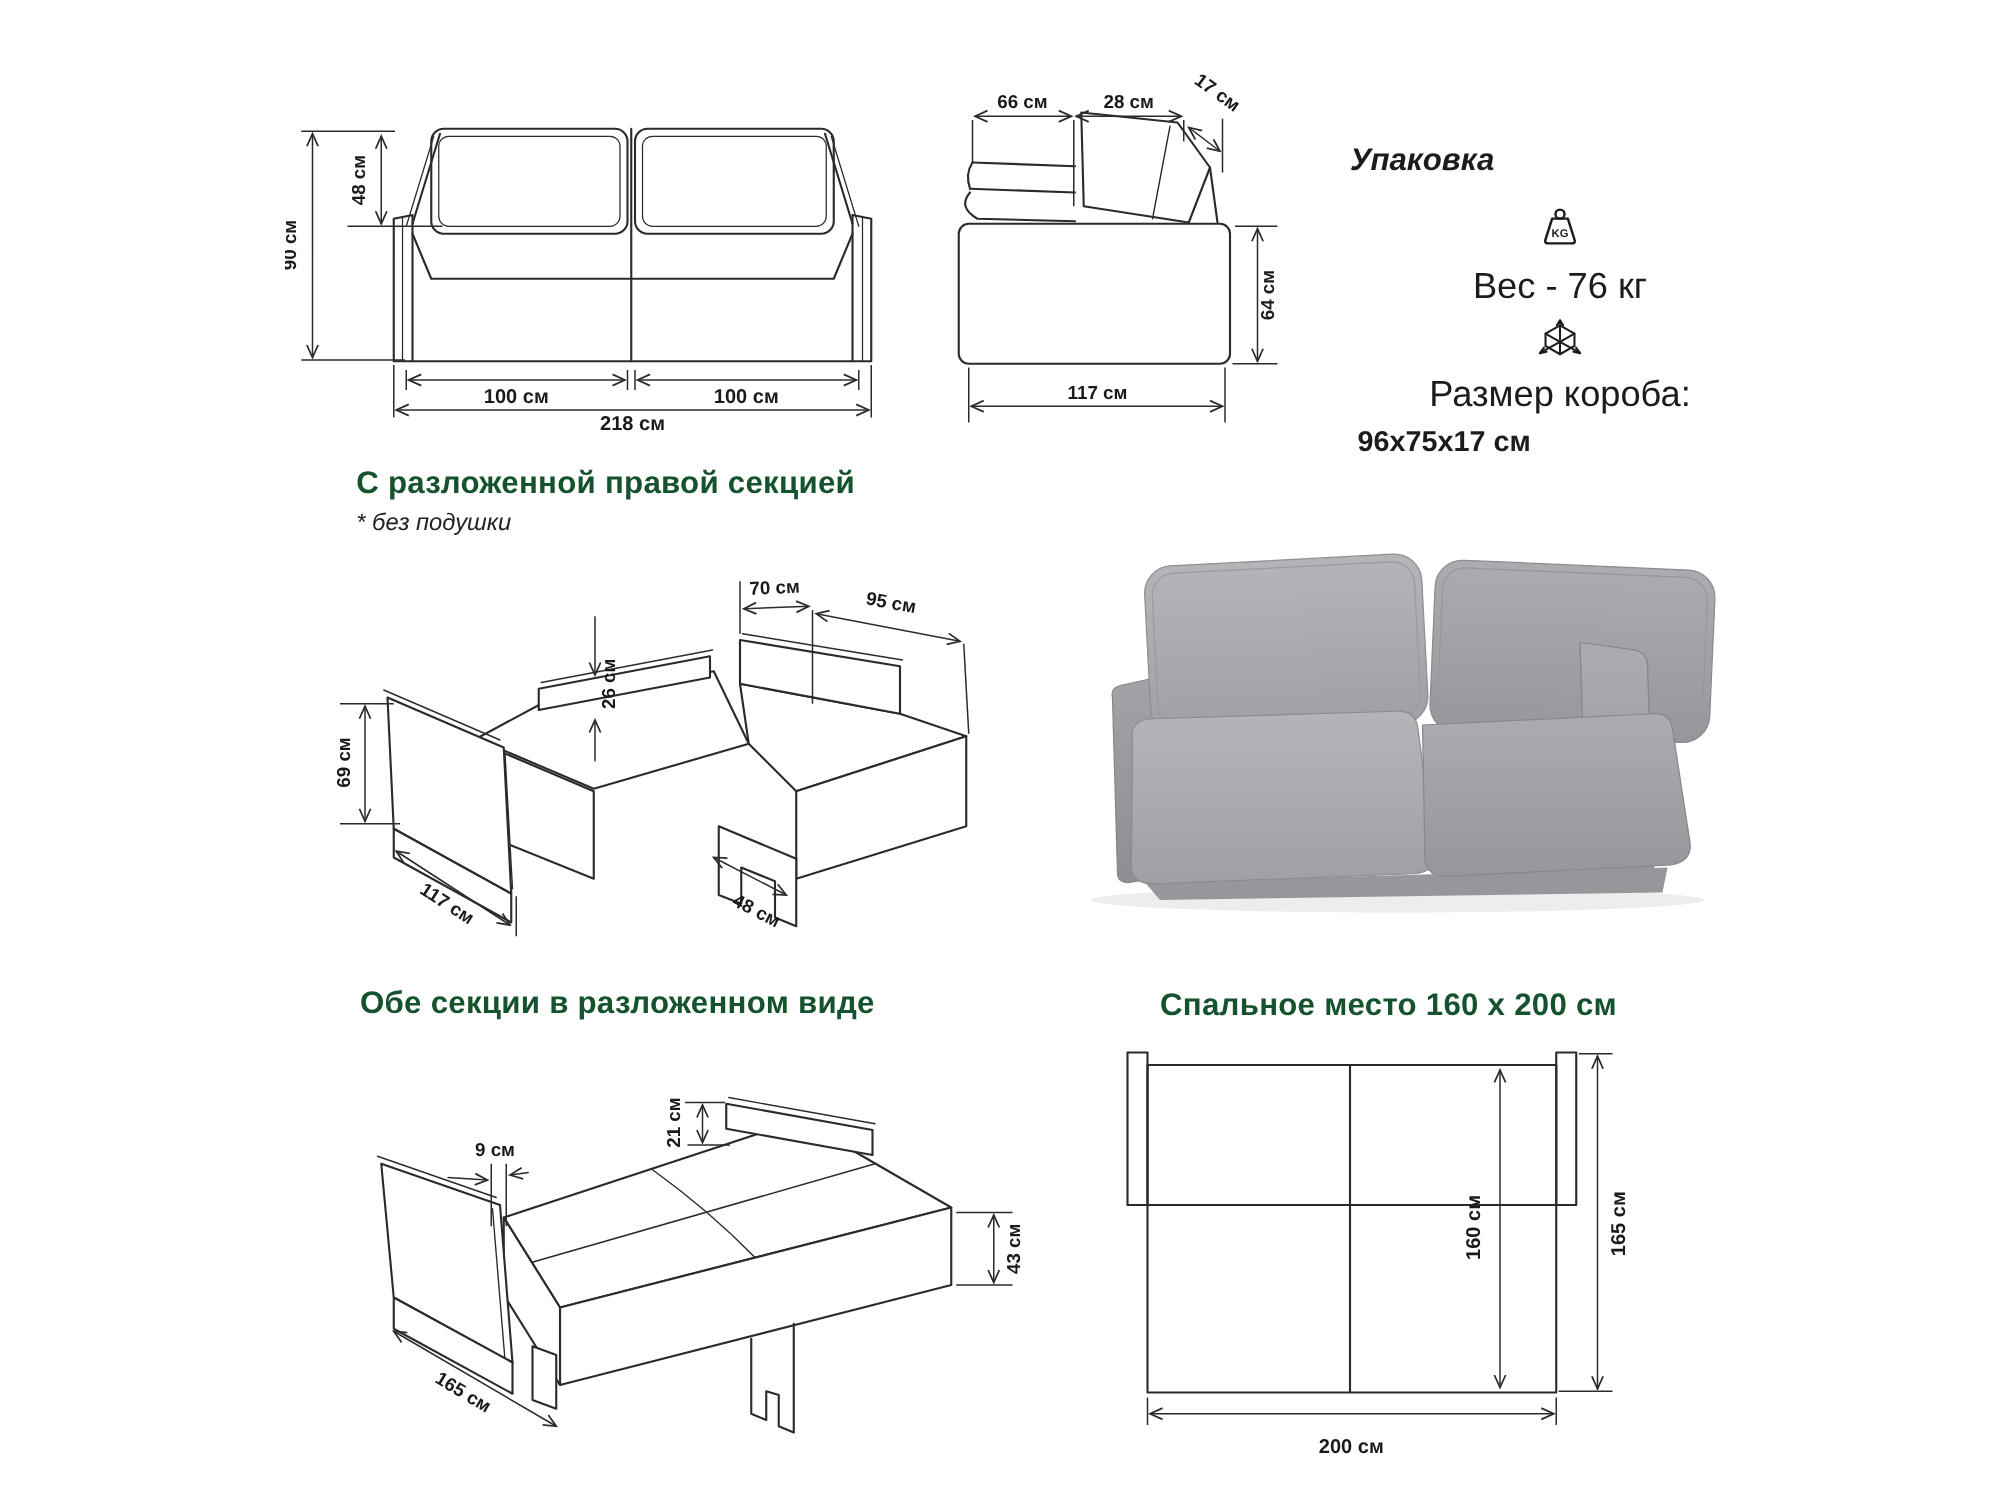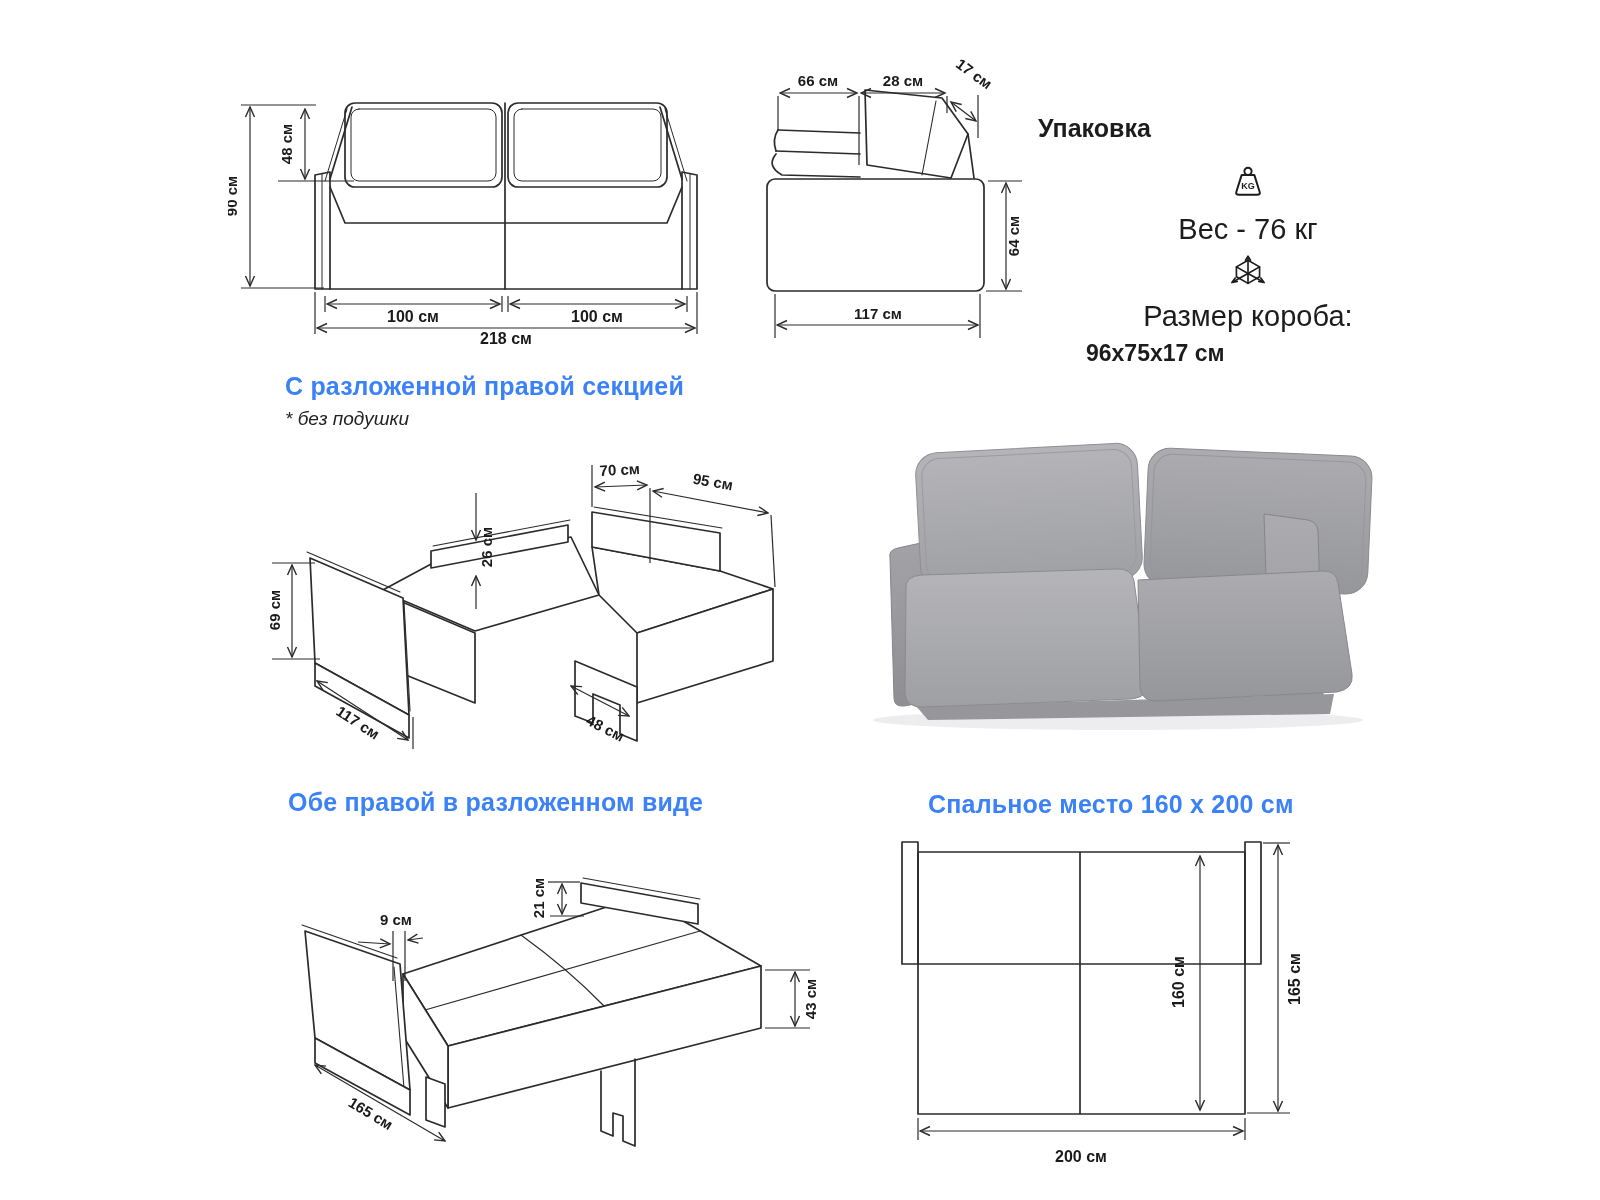--- a/index.html
+++ b/index.html
@@ -2,24 +2,24 @@
 <html><head>
 <meta charset="utf-8">
 <style>
   html,body{margin:0;padding:0;background:#fff;}
   #stage{position:relative;width:1600px;height:1200px;background:#ffffff;overflow:hidden;
          font-family:"Liberation Sans",sans-serif;color:#1c1c1c;}
   .abs{position:absolute;}
   svg text{font-family:"Liberation Sans",sans-serif;}
   .dlabel{font-size:15px;font-weight:700;fill:#1a1a1a;}
   .dlabel-lg{font-size:16px;font-weight:700;fill:#1a1a1a;}
-  .heading{font-size:25px;font-weight:700;letter-spacing:.2px;color:#3b82f6;}
+  .heading{font-size:25px;font-weight:700;letter-spacing:.2px;color:#14532d;}
   .heading.md{font-weight:600;}
   .subnote{font-size:19px;font-weight:500;color:#222;}
-  .pk-title{font-size:25px;font-weight:600;margin-bottom:22px;}
+  .pk-title{font-size:25px;font-weight:600;margin-left:42px;margin-bottom:22px;font-style:italic;}
   .pk-row{display:flex;align-items:center;gap:10px;margin-bottom:6px;flex-direction:column;}
   .pk-row .pk-icon{width:38px;flex:0 0 38px;display:flex;justify-content:center;}
   .pk-text{font-size:29px;font-weight:400;}
   .pk-cont{font-size:23px;font-weight:600;margin-left:48px;line-height:29px;margin-top:4px;}
   .sketch path,.sketch line,.sketch rect,.sketch polyline{vector-effect:non-scaling-stroke;}
 </style>
 </head>
 <body>
 
 <div id="stage">
@@ -203,21 +203,21 @@
     <g transform="rotate(2.5 438 122)">
       <rect x="328" y="54" width="224" height="138" rx="22" fill="url(#gB)" stroke="#8a8a90"></rect>
       <rect x="334" y="60" width="212" height="126" rx="18" fill="none" stroke="#97979b"></rect>
     </g>
     <path d="M446,116 L490,122 Q499,124 500,133 L505,298 L452,306 Z" fill="url(#gB)" stroke="#84848a"></path>
     <path d="M98,308 L516,296 L512,316 L110,322 Z" fill="#97979b"></path>
     <path d="M88,192 Q86,178 104,177 L298,171 Q314,170 316,183 L330,284 Q332,299 313,301 L106,309 Q88,310 87,295 Z" fill="url(#gA)" stroke="#8b8b90"></path>
     <path d="M320,182 L504,173 Q518,172 520,185 L534,276 Q536,291 519,294 L340,303 Q324,304 322,290 Z" fill="url(#gB)" stroke="#87878d"></path>
   </svg>
 
-  <div class="abs heading" style="left:288px;top:788px;">Обе правой в разложенном виде</div>
+  <div class="abs heading" style="left:288px;top:788px;">Обе секции в разложенном виде</div>
 
   <svg class="abs sketch" style="left:268px;top:826px;" width="558" height="352" viewBox="0 0 558 352">
     <g stroke="#2b2b2b" stroke-width="1.7" fill="#ffffff" stroke-linejoin="round" stroke-linecap="round">
       <path d="M135,148 L372,70 L493,140 L180,220 Z"></path>
       <path d="M253,109 Q300,143 336,180" fill="none" stroke-width="1.2"></path>
       <path d="M432,105 Q300,143 157,184" fill="none" stroke-width="1.2"></path>
       <path d="M180,220 L493,140 L493,202 L180,282 Z"></path>
       <path d="M135,148 L180,220 L180,282 L135,210 Z"></path>
       <path d="M313,57 L430,78 L430,98 L313,77 Z"></path>
       <path d="M315,52 L432,73" fill="none" stroke-width="1.1"></path>

